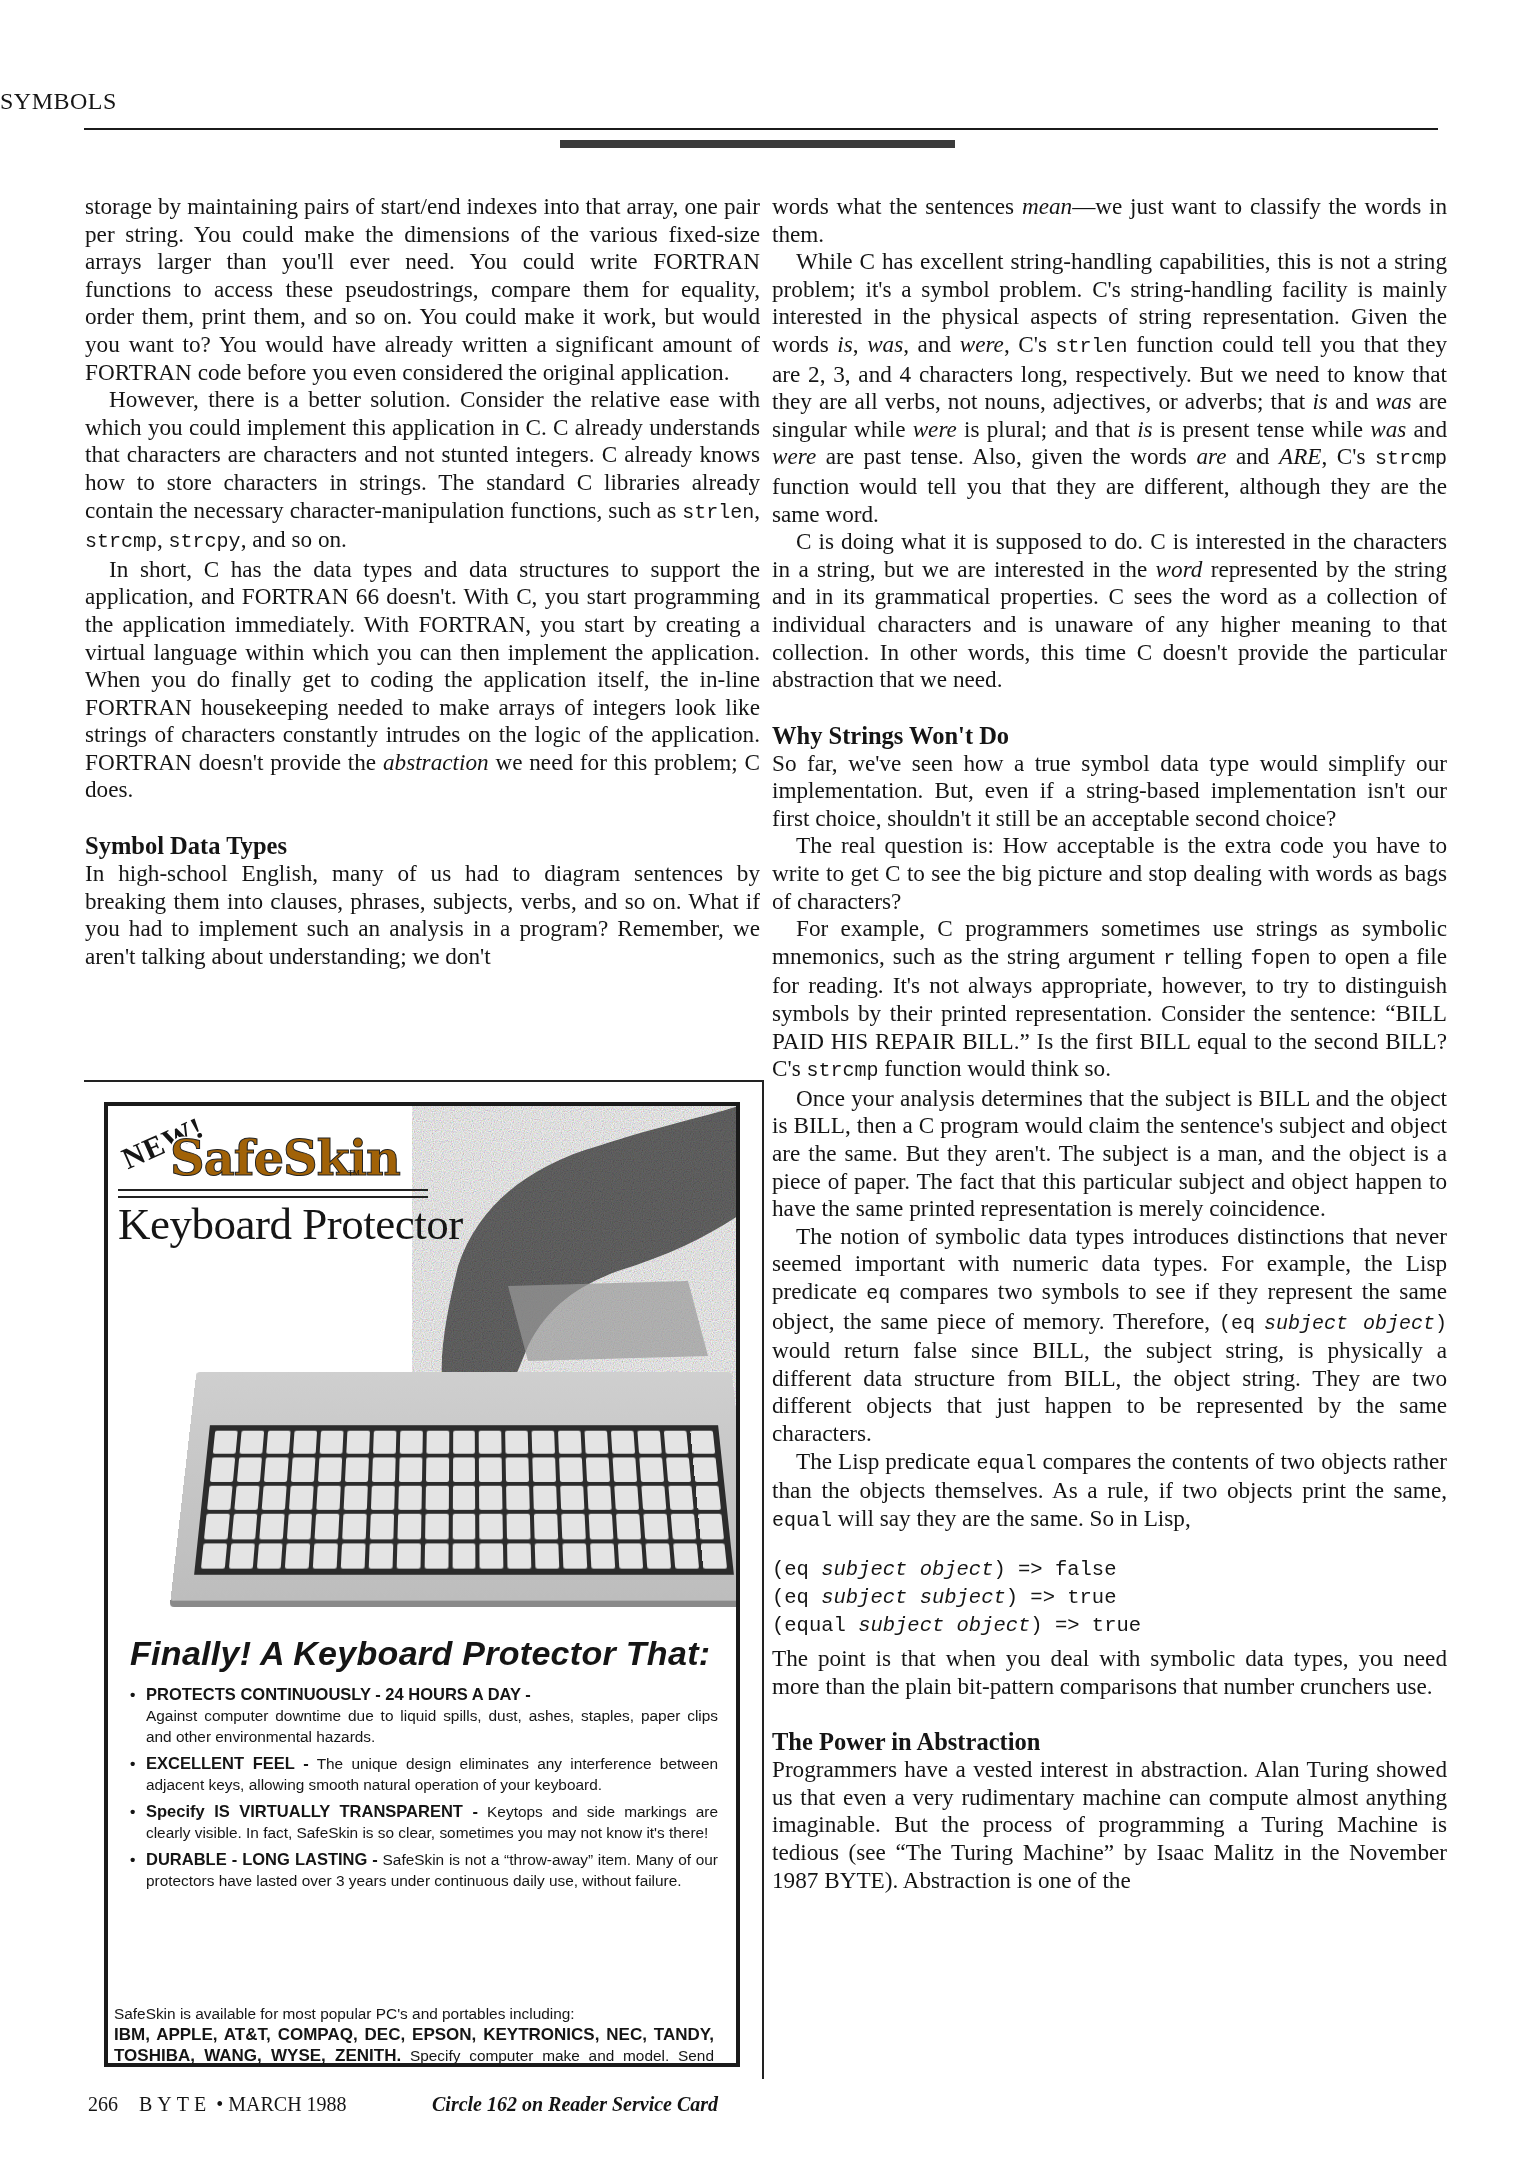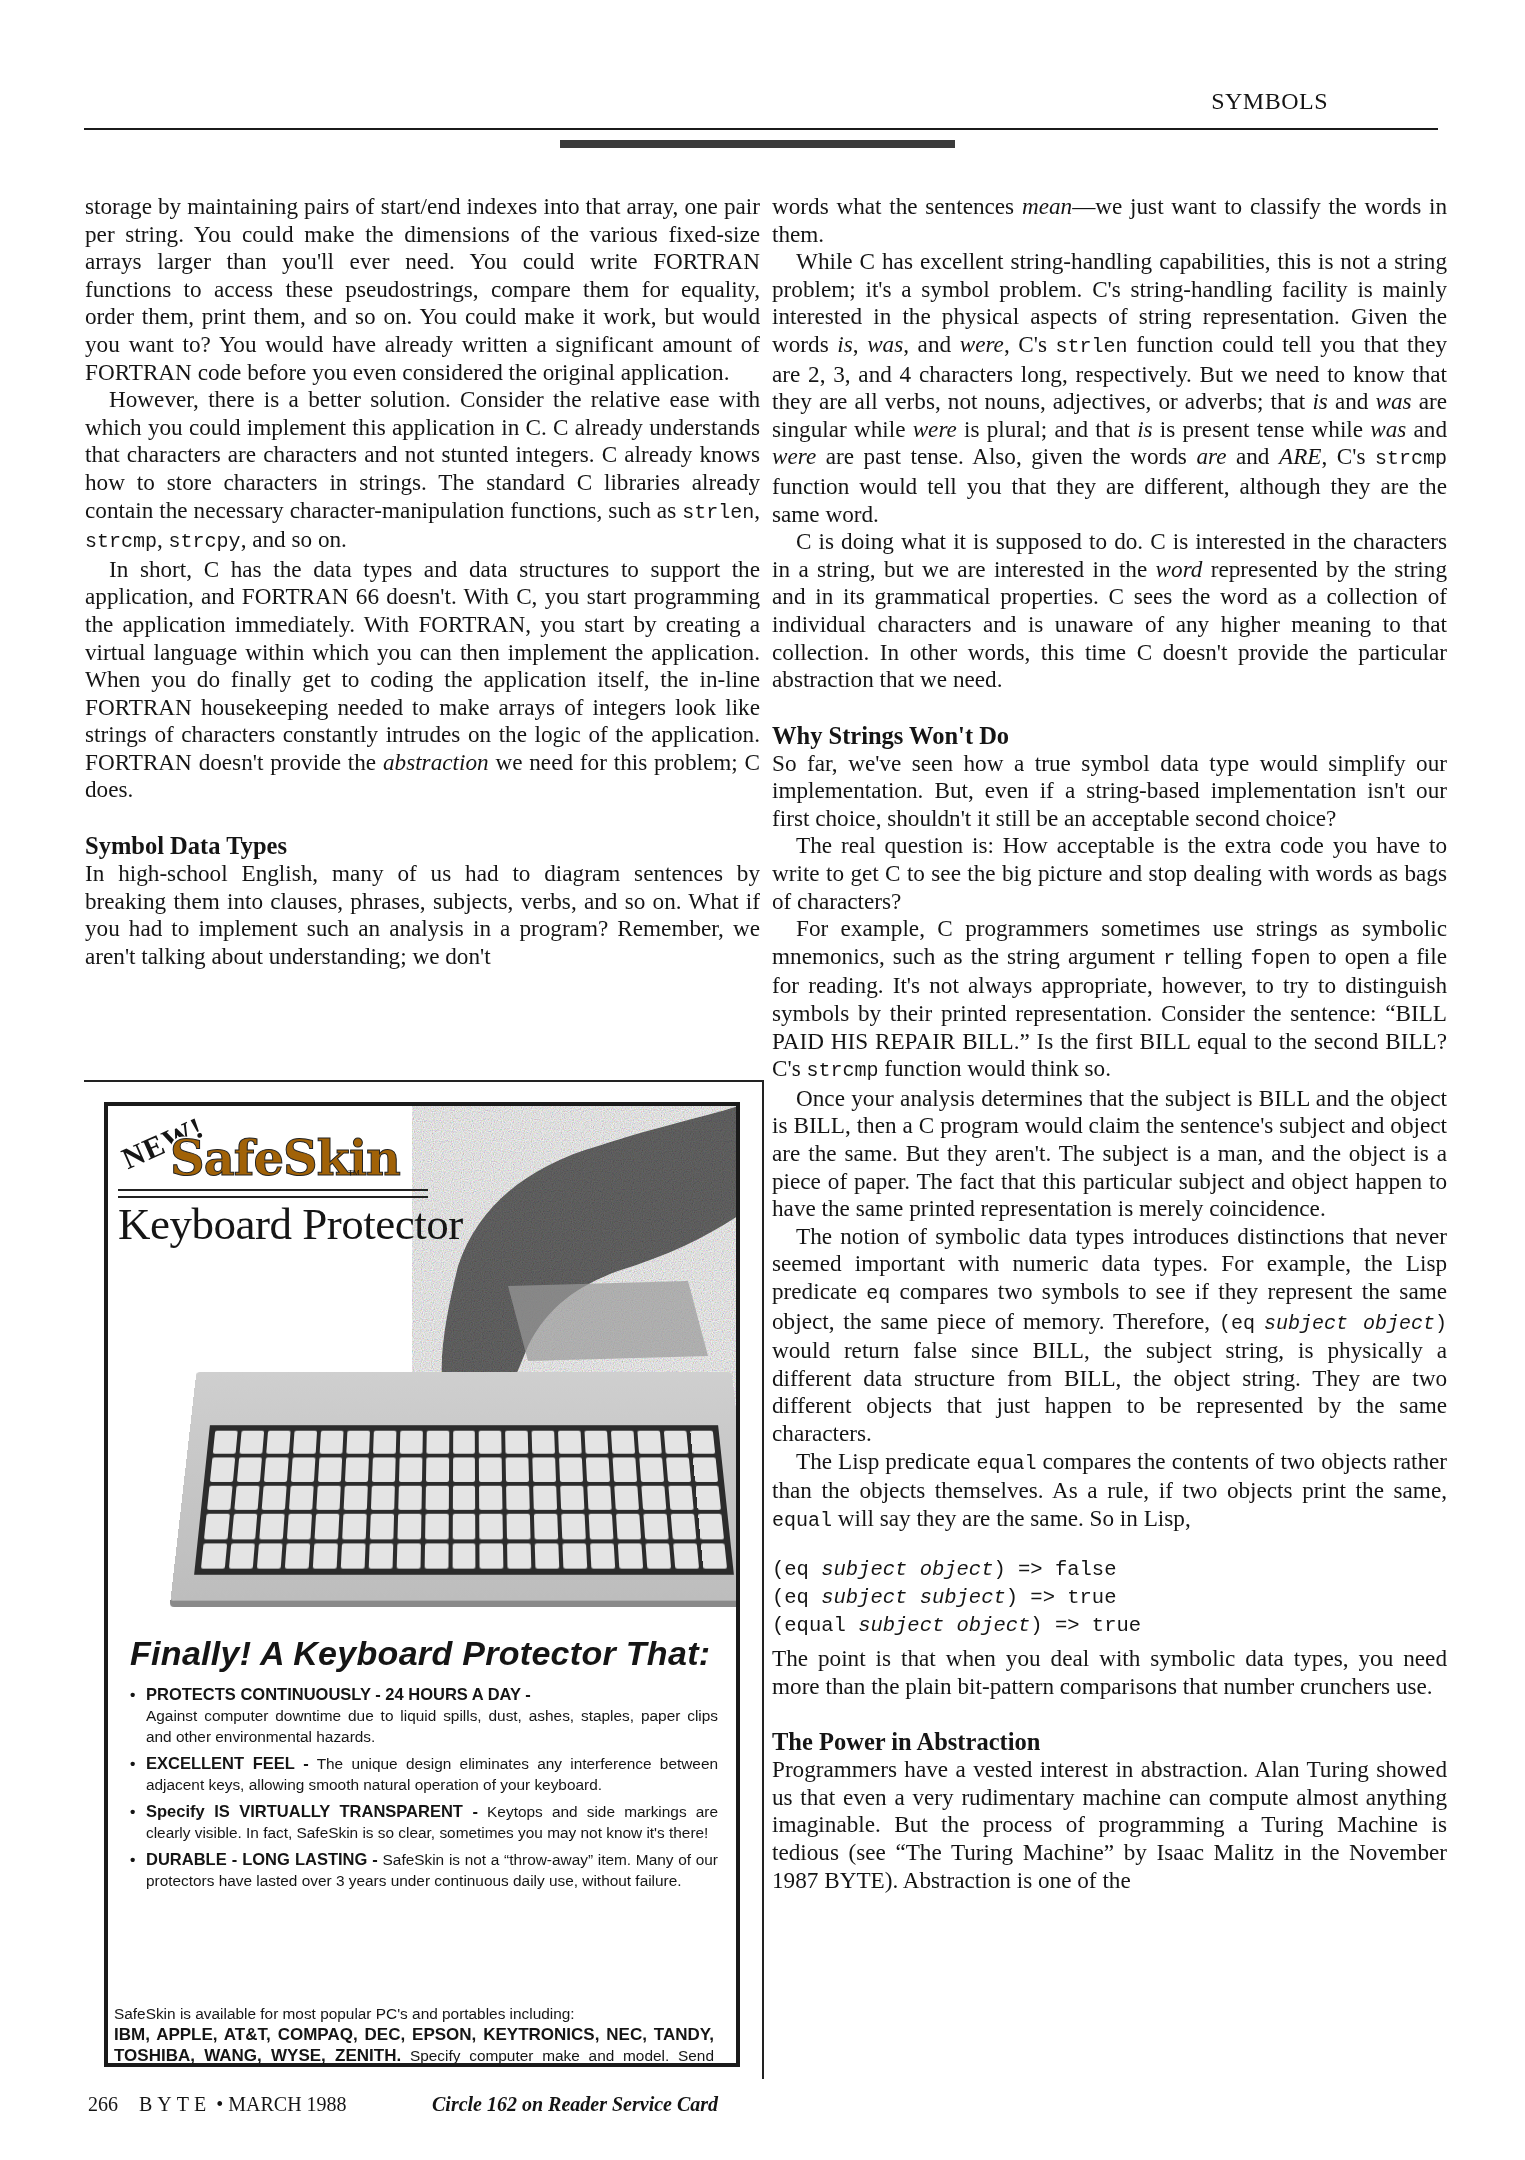--- a/index.html
+++ b/index.html
@@ -1,19 +1,19 @@
 <!DOCTYPE html>
 <html><head>
 <meta charset="utf-8">
 <style>
   html, body { margin: 0; padding: 0; background: #ffffff; }
   body { width: 1525px; height: 2160px; position: relative; overflow: hidden;
          font-family: "Liberation Serif", "DejaVu Serif", serif; color: #151515; }
 
-  .header-title { position: absolute; top: 88px; left: 0; width: 1328px; text-align: right;
+  .header-title { position: absolute; top: 88px; left: 0; width: 1328px; text-align: left;
                   font-size: 24px; letter-spacing: 0.5px; }
   .header-rule { position: absolute; top: 128px; left: 84px; width: 1354px; height: 2px; background: #1b1b1b; }
   .header-bar  { position: absolute; top: 140px; left: 560px; width: 395px; height: 8px; background: #3b3b3b; }
 
   .col { position: absolute; width: 675px; font-size: 23.2px; line-height: 27.6px; text-align: justify; }
   .col p { margin: 0; text-indent: 0; }
   .col p.ind { text-indent: 24px; }
   .col h3 { margin: 0; font-size: 24.5px; font-weight: bold; line-height: 29px; text-align: left; }
   .mono { font-family: "Liberation Mono", "DejaVu Sans Mono", monospace; font-size: 20px; }
   .monoi { font-family: "Liberation Mono", "DejaVu Sans Mono", monospace; font-size: 20px; font-style: italic; }

